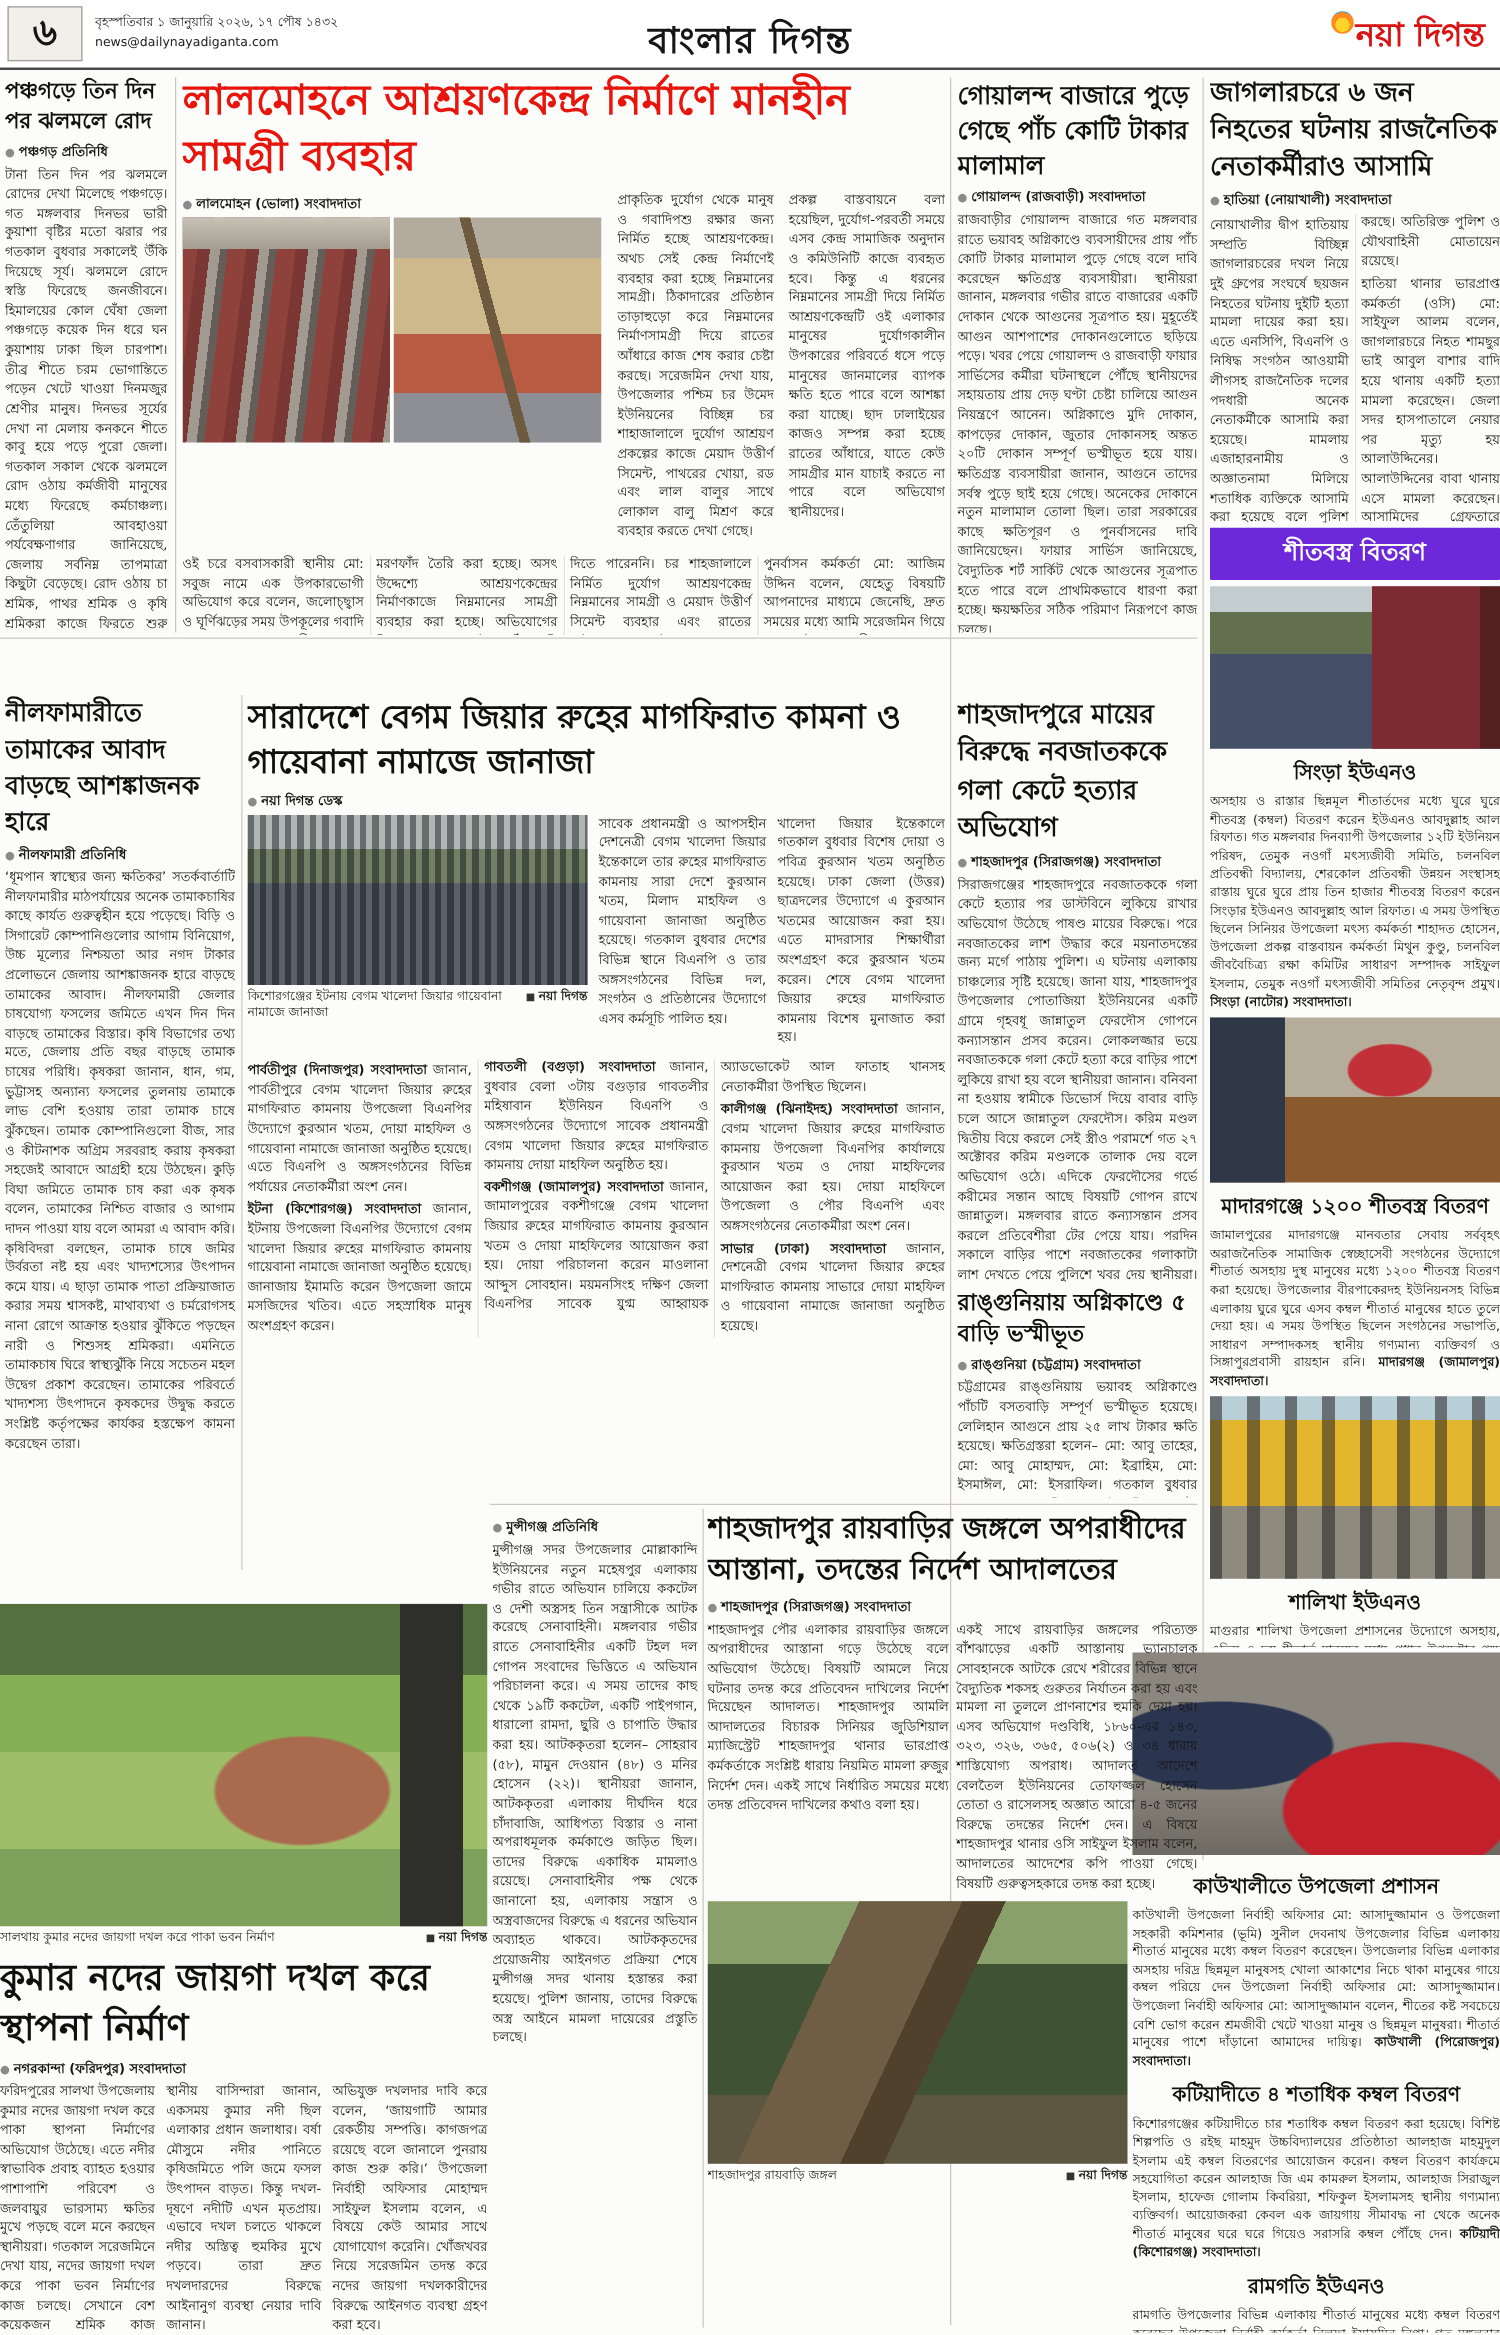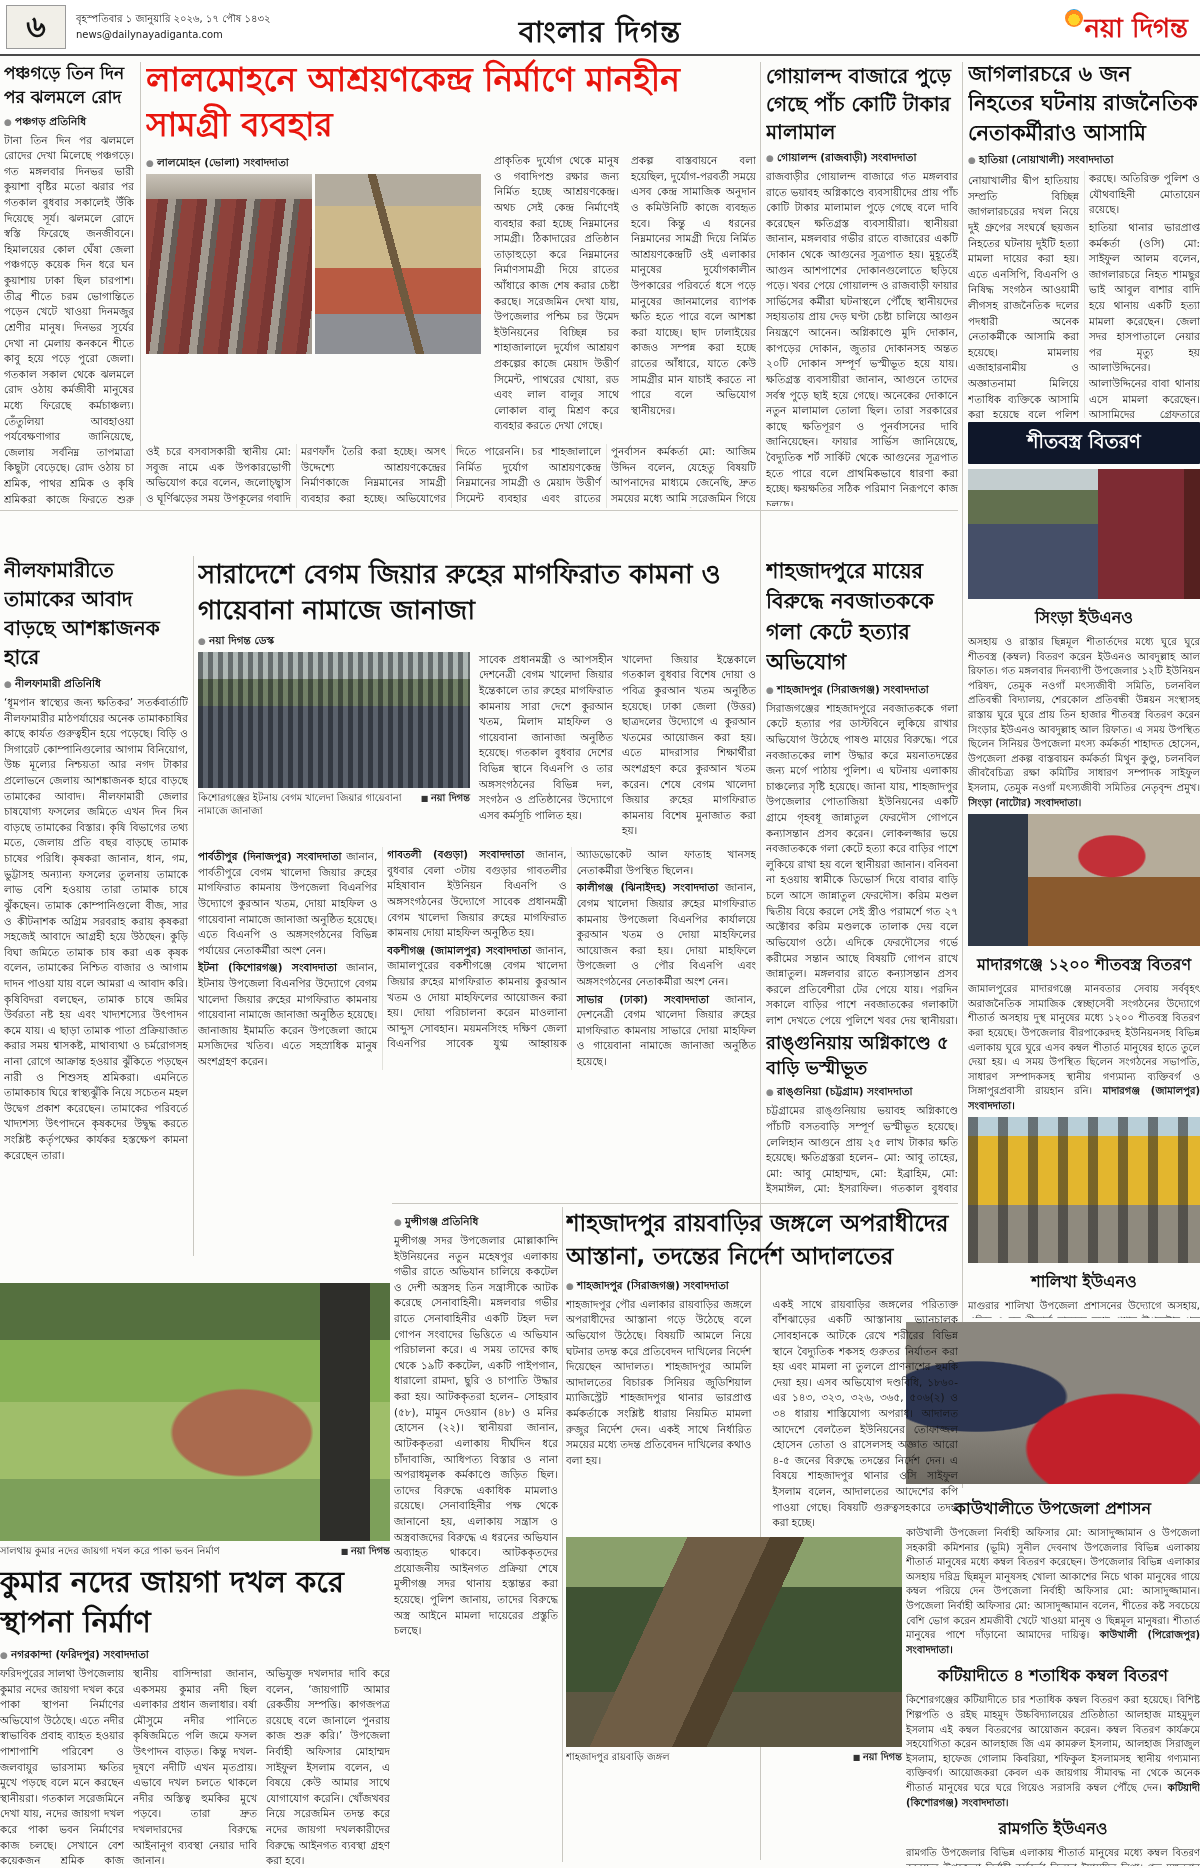--- a/index.html
+++ b/index.html
@@ -25,21 +25,21 @@
   .body b{font-weight:bold;}
   .cols2{column-count:2;column-gap:10px;column-rule:1px solid #e2e2dc;}
   .cols3{column-count:3;column-gap:10px;column-rule:1px solid #e2e2dc;}
   .cols4{column-count:4;column-gap:10px;column-rule:1px solid #e2e2dc;}
   .photo{background:#999;overflow:hidden;}
   .caption{font-size:9.8px;line-height:1.4;margin-top:3px;color:#222;}
   .credit{float:right;font-weight:bold;}
   .credit::before{content:"■ ";font-size:8px;color:#333;}
   .vline{width:1px;background:#c9c7c0;}
   .hline{height:1px;background:#c9c7c0;}
-  .teal-head{background:#0f172a;color:#fff;text-align:center;font-size:19px;font-weight:bold;
+  .teal-head{background:#6d28d9;color:#fff;text-align:center;font-size:19px;font-weight:bold;
              padding:5px 0;border-radius:1px;}
   .sec-h{font-size:16px;text-align:center;margin:6px 0 3px 0;}
   .rail .body{font-size:10px;line-height:1.46;}
   
   .ph-cement{background:
     linear-gradient(180deg,#c7c1b6 0%,#a59d91 14%,rgba(0,0,0,0) 14%),
     repeating-linear-gradient(97deg,#8e423b 0 15px,#7a3733 15px 25px,#a29a90 25px 33px,#655d57 33px 39px);}
   .ph-construct{background:
     linear-gradient(75deg,rgba(0,0,0,0) 47%,#6e5a3f 47% 51%,rgba(0,0,0,0) 51%),
     linear-gradient(180deg,#b3ac9e 0 18%,#cdb98b 18% 52%,#b95b42 52% 78%,#8d8f94 78% 100%);}
@@ -202,19 +202,19 @@
 </section>
 
 <section class="abs" style="left:394px;top:1210px;width:164px;height:650px;overflow:hidden">
   <div class="byline">মুন্সীগঞ্জ প্রতিনিধি</div>
   <p class="body">মুন্সীগঞ্জ সদর উপজেলার মোল্লাকান্দি ইউনিয়নের নতুন মহেষপুর এলাকায় গভীর রাতে অভিযান চালিয়ে ককটেল ও দেশী অস্ত্রসহ তিন সন্ত্রাসীকে আটক করেছে সেনাবাহিনী। মঙ্গলবার গভীর রাতে সেনাবাহিনীর একটি টহল দল গোপন সংবাদের ভিত্তিতে এ অভিযান পরিচালনা করে। এ সময় তাদের কাছ থেকে ১৯টি ককটেল, একটি পাইপগান, ধারালো রামদা, ছুরি ও চাপাতি উদ্ধার করা হয়। আটককৃতরা হলেন– সোহরাব (৫৮), মামুন দেওয়ান (৪৮) ও মনির হোসেন (২২)। স্থানীয়রা জানান, আটককৃতরা এলাকায় দীর্ঘদিন ধরে চাঁদাবাজি, আধিপত্য বিস্তার ও নানা অপরাধমূলক কর্মকাণ্ডে জড়িত ছিল। তাদের বিরুদ্ধে একাধিক মামলাও রয়েছে। সেনাবাহিনীর পক্ষ থেকে জানানো হয়, এলাকায় সন্ত্রাস ও অস্ত্রবাজদের বিরুদ্ধে এ ধরনের অভিযান অব্যাহত থাকবে। আটককৃতদের প্রয়োজনীয় আইনগত প্রক্রিয়া শেষে মুন্সীগঞ্জ সদর থানায় হস্তান্তর করা হয়েছে। পুলিশ জানায়, তাদের বিরুদ্ধে অস্ত্র আইনে মামলা দায়েরের প্রস্তুতি চলছে।</p>
 </section>
 
 <section class="abs" style="left:566px;top:1207px;width:392px;height:655px;overflow:hidden">
   <h2 class="hl-c" style="font-size:23px;line-height:1.45">শাহজাদপুর রায়বাড়ির জঙ্গলে অপরাধীদের আস্তানা, তদন্তের নির্দেশ আদালতের</h2>
   <div class="byline">শাহজাদপুর (সিরাজগঞ্জ) সংবাদদাতা</div>
-  <div style="display:flex;gap:21px">
+  <div style="display:flex;gap:6px">
     <p class="body" style="flex:1;margin:0">শাহজাদপুর পৌর এলাকার রায়বাড়ির জঙ্গলে অপরাধীদের আস্তানা গড়ে উঠেছে বলে অভিযোগ উঠেছে। বিষয়টি আমলে নিয়ে ঘটনার তদন্ত করে প্রতিবেদন দাখিলের নির্দেশ দিয়েছেন আদালত। শাহজাদপুর আমলি আদালতের বিচারক সিনিয়র জুডিশিয়াল ম্যাজিস্ট্রেট শাহজাদপুর থানার ভারপ্রাপ্ত কর্মকর্তাকে সংশ্লিষ্ট ধারায় নিয়মিত মামলা রুজুর নির্দেশ দেন। একই সাথে নির্ধারিত সময়ের মধ্যে তদন্ত প্রতিবেদন দাখিলের কথাও বলা হয়।</p>
     <p class="body" style="flex:1;margin:0">একই সাথে রায়বাড়ির জঙ্গলের পরিত্যক্ত বাঁশঝাড়ের একটি আস্তানায় ভ্যানচালক সোবহানকে আটকে রেখে শরীরের বিভিন্ন স্থানে বৈদ্যুতিক শকসহ গুরুতর নির্যাতন করা হয় এবং মামলা না তুললে প্রাণনাশের হুমকি দেয়া হয়। এসব অভিযোগ দণ্ডবিধি, ১৮৬০-এর ১৪৩, ৩২৩, ৩২৬, ৩৬৫, ৫০৬(২) ও ৩৪ ধারায় শাস্তিযোগ্য অপরাধ। আদালত আদেশে বেলতৈল ইউনিয়নের তোফাজ্জল হোসেন তোতা ও রাসেলসহ অজ্ঞাত আরো ৪-৫ জনের বিরুদ্ধে তদন্তের নির্দেশ দেন। এ বিষয়ে শাহজাদপুর থানার ওসি সাইফুল ইসলাম বলেন, আদালতের আদেশের কপি পাওয়া গেছে। বিষয়টি গুরুত্বসহকারে তদন্ত করা হচ্ছে।</p>
   </div>
   <div class="photo ph-tree" style="width:336px;height:210px;margin-top:6px"></div>
   <div class="caption" style="width:336px"><span class="credit">নয়া দিগন্ত</span><span>শাহজাদপুর রায়বাড়ি জঙ্গল</span></div>
 </section>
 
 </body></html>

